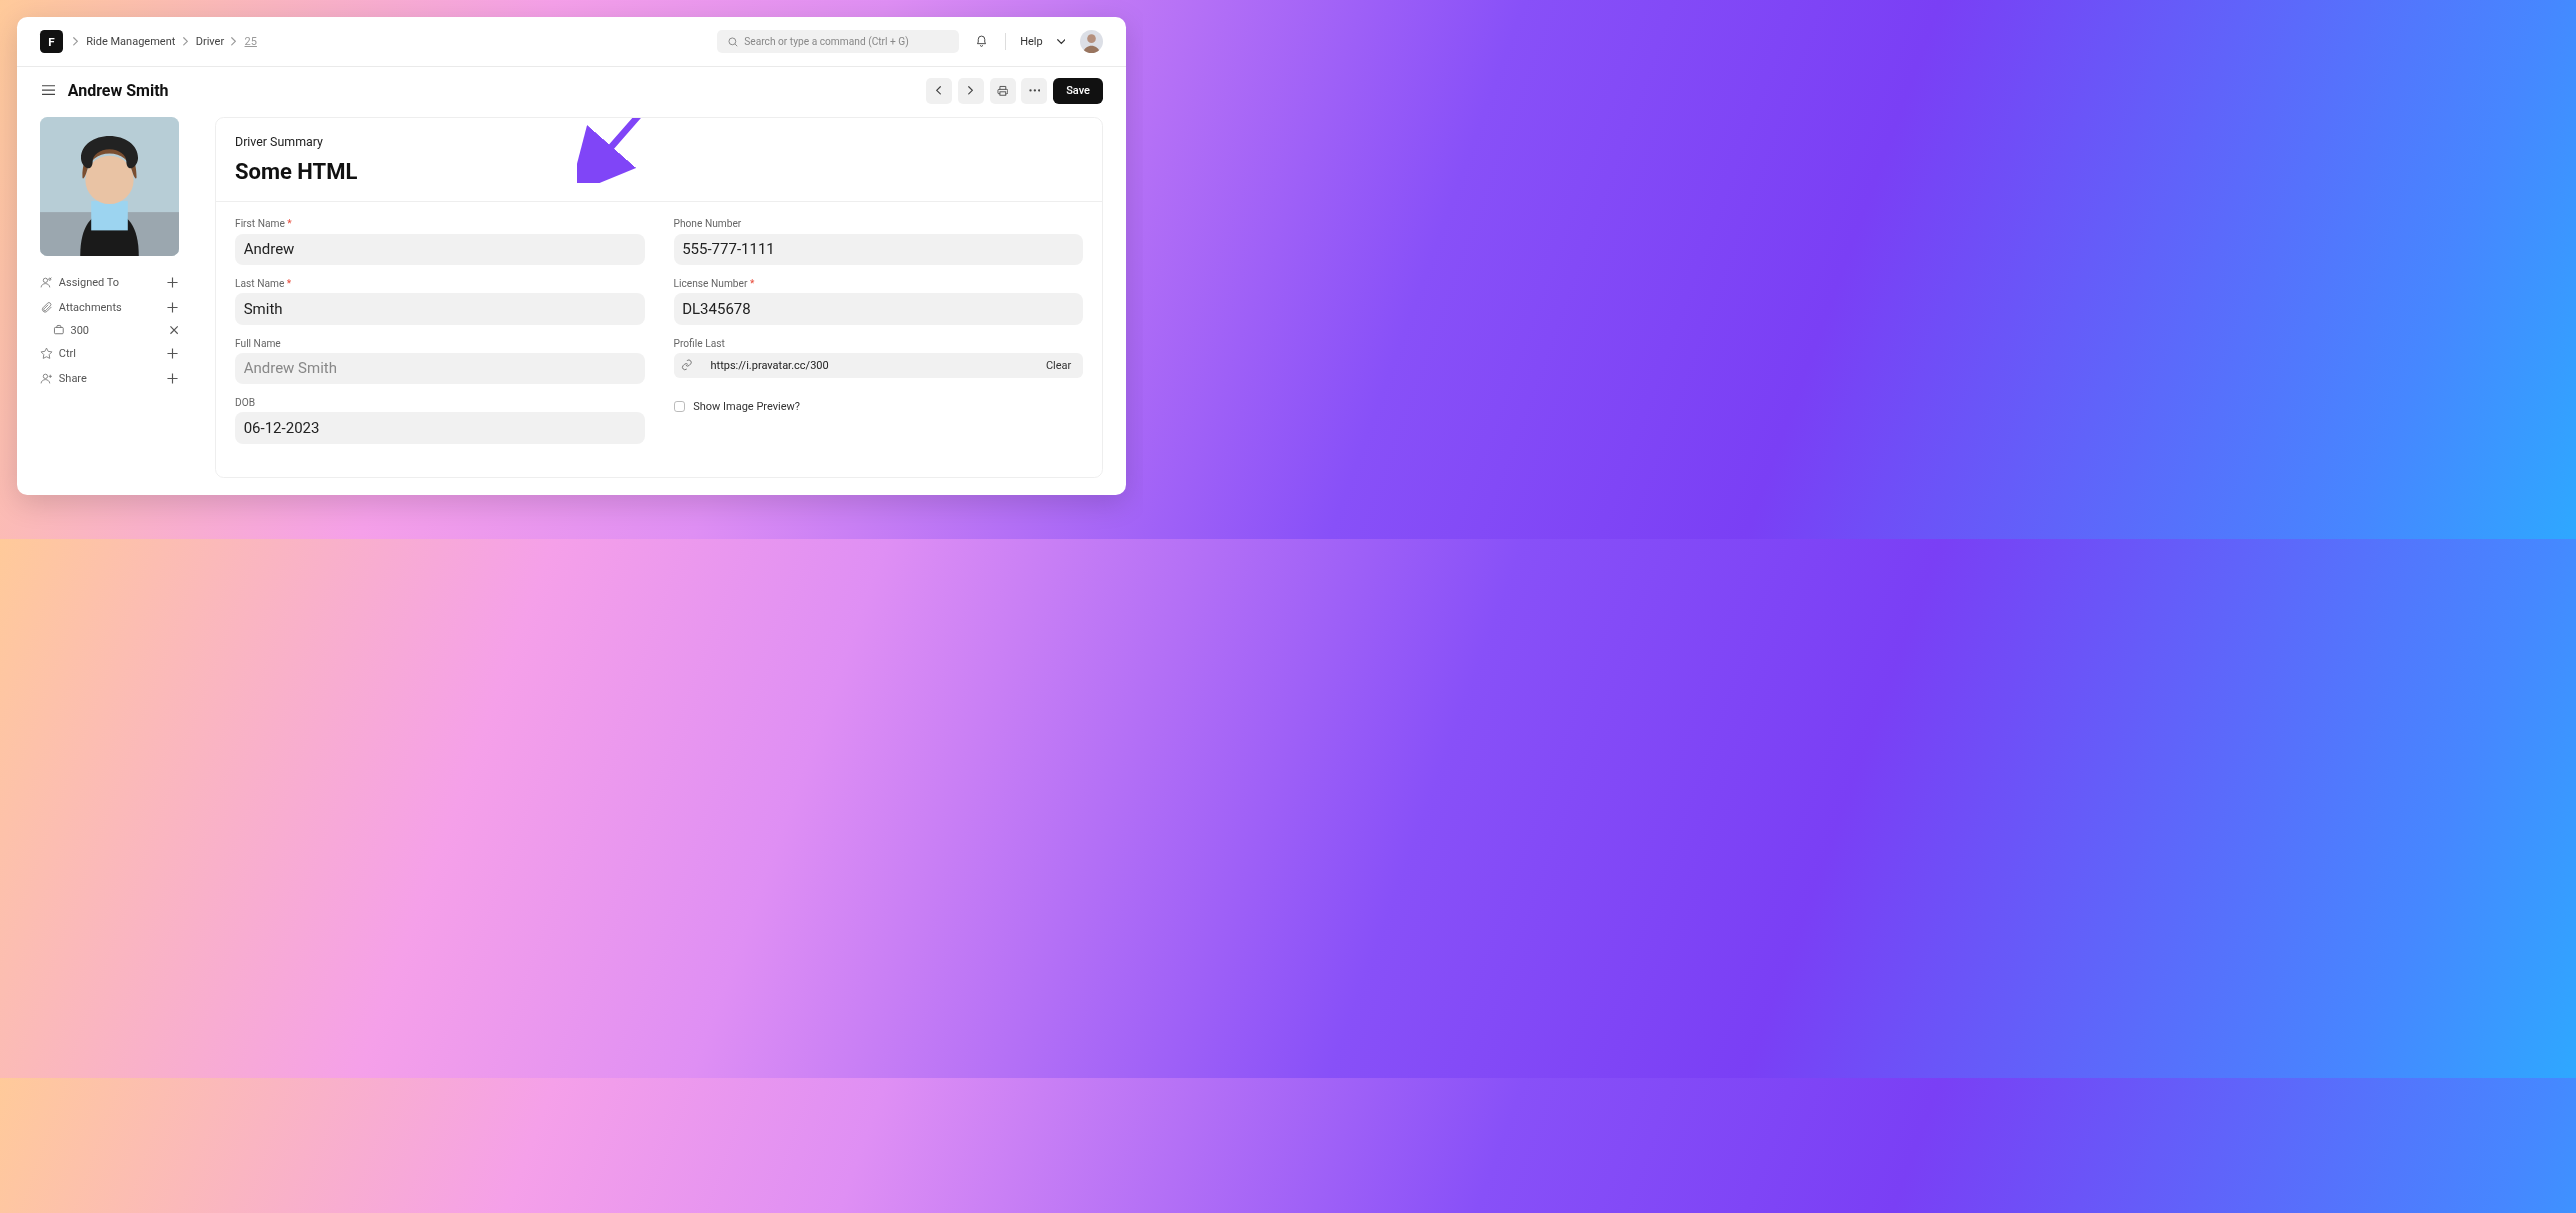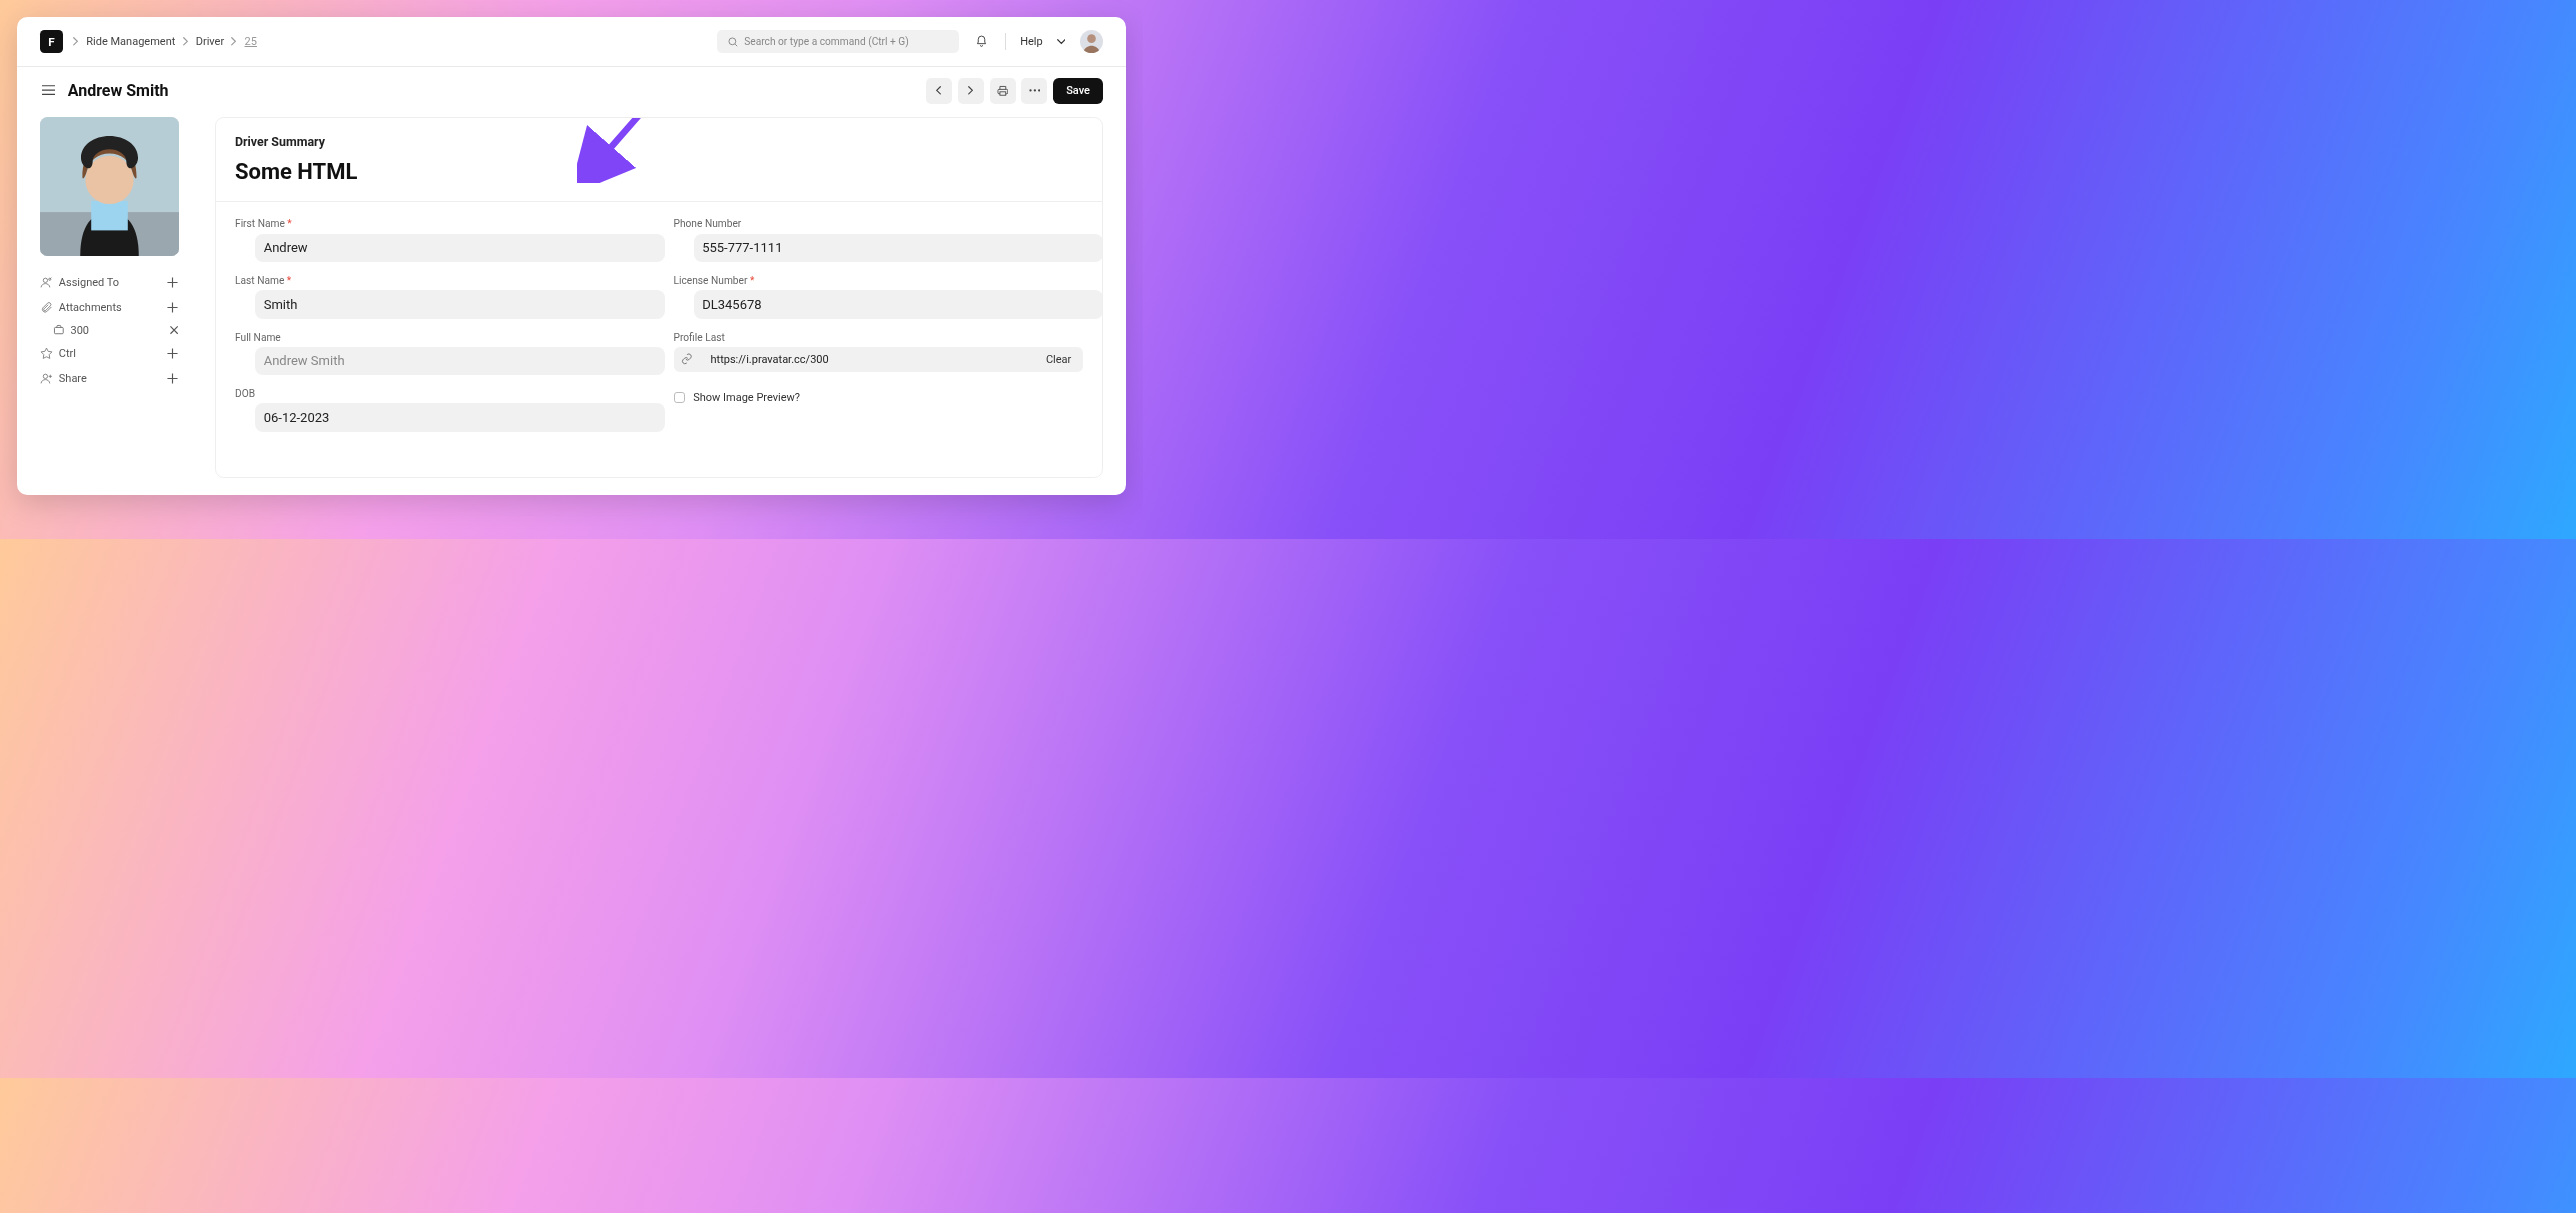--- a/index.html
+++ b/index.html
@@ -28,27 +28,27 @@
 .sidebar { width:139px; flex-shrink:0; }
 .profilepic { width:139px; height:139px; border-radius:7.3px; overflow:hidden; margin-bottom:14.6px; }
 .profilepic svg { width:100%; height:100%; display:block; }
 .siderow { display:flex; align-items:flex-end; gap:5.8px; padding:5.8px 0; color:#555; font-size:11px; }
 .siderow svg.lead { width:13px; height:13px; color:#777; }
 .siderow .plus { margin-left:auto; color:#555; cursor:pointer; width:13px; height:13px; }
 .attitem { display:flex; align-items:center; gap:5.8px; padding:4.4px 0 4.4px 13px; color:#555; font-size:11px; }
 .attitem .x { margin-left:auto; color:#555; cursor:pointer; width:10.2px; height:10.2px; }
 .main { flex:1; border:0.7px solid #eee; border-radius:8.7px; overflow:hidden; display:flex; flex-direction:column; position:relative; }
 .mainheader { padding:16px 19px 17.5px 19px; border-bottom:0.7px solid #eee; position:relative; }
-.sectiontitle { font-size:12.4px; font-weight:700; color:#222; margin-bottom:10.2px; }
+.sectiontitle { font-size:12.4px; font-weight:400; color:#222; margin-bottom:10.2px; }
 .bigtitle { font-size:22px; font-weight:700; color:#111; }
 .arrow-annot { position:absolute; left:361px; top:-22px; pointer-events:none; }
 .formgrid { display:grid; grid-template-columns:1fr 1fr; gap:13px 29px; padding:16px 19px; }
 .field label { display:block; font-size:10.2px; color:#666; margin-bottom:4.4px; }
 .req { color:#e74c3c; }
-.field input[type=text] { width:100%; background:#f1f1f1; border:none; border-radius:8px; padding:6.6px 8.7px; font-size:13px; color:#222;margin-left:20px; }
+.field input[type=text] { width:100%; background:#f1f1f1; border:none; border-radius:8px; padding:6.6px 8.7px; font-size:15px; color:#222; }
 .field input[type=text].readonly { color:#888; }
 .linkinput { display:flex; align-items:center; background:#f1f1f1; border-radius:5.8px; padding:4.4px 7.3px; gap:18px; }
 .linkinput .url { flex:1; font-size:11px; color:#222; overflow:hidden; white-space:nowrap; }
 .linkinput .clear { color:#333; font-size:11px; cursor:pointer; padding:1.5px 4.4px; }
 .checkrow { display:flex; align-items:center; gap:8px; font-size:11px; color:#333; margin-top:2.9px; }
 .checkbox { width:11.7px; height:11.7px; border:1.1px solid #bbb; border-radius:2.9px; cursor:pointer; }
 </style>
 </head>
 <body>
 

